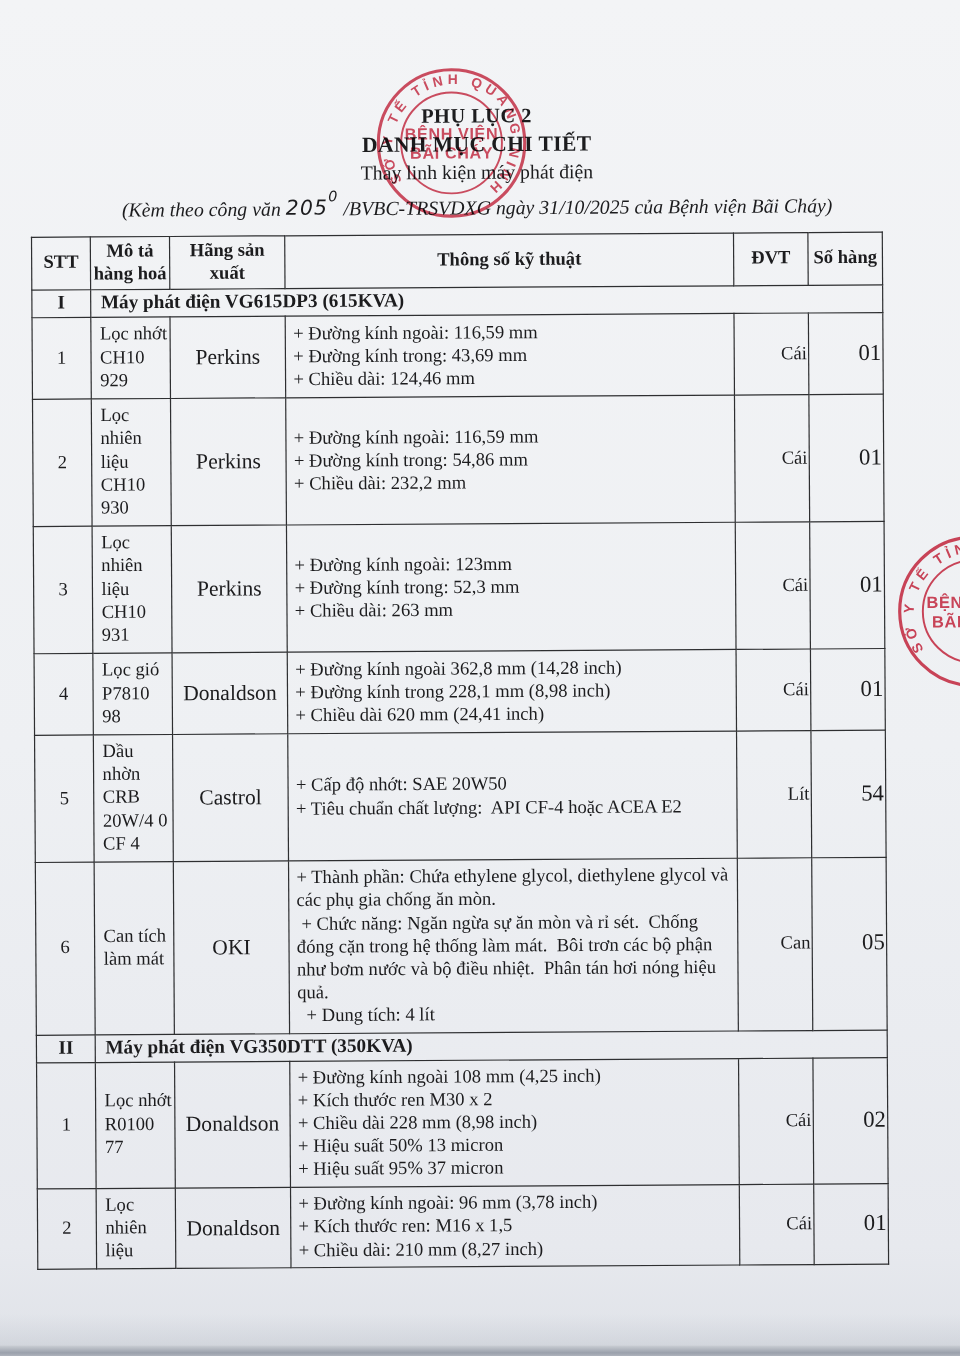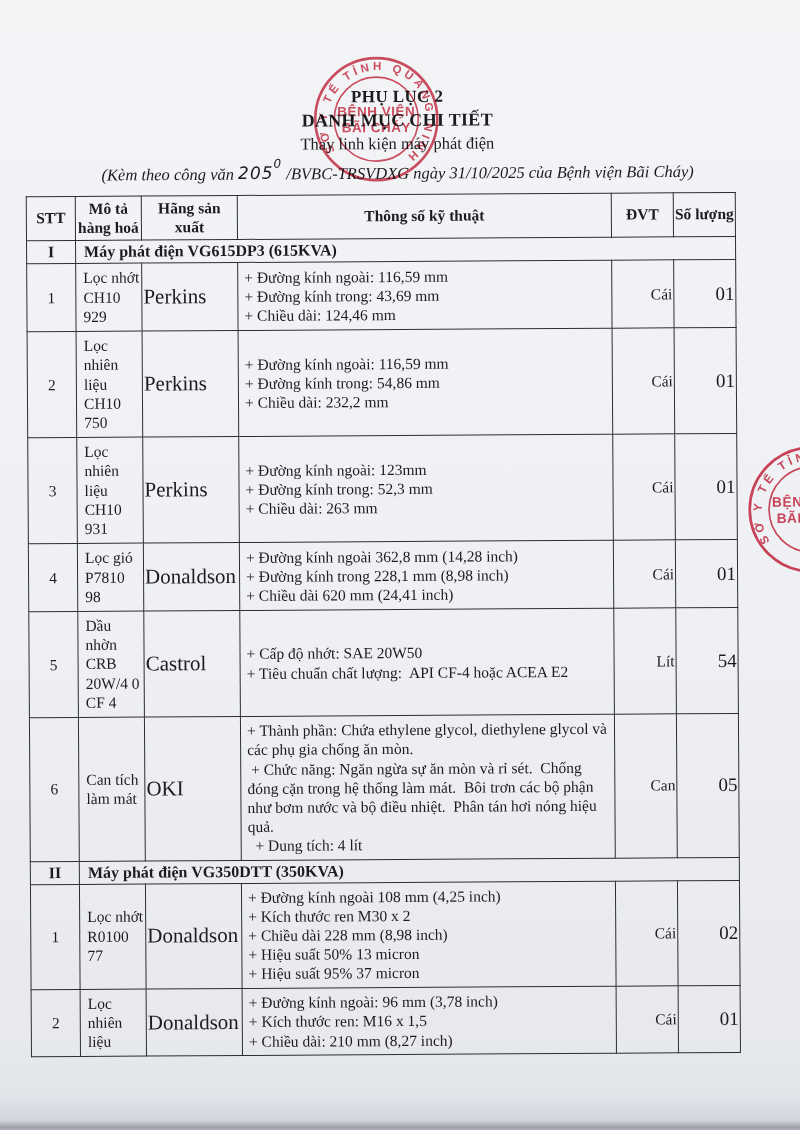--- a/index.html
+++ b/index.html
@@ -38,21 +38,21 @@
   table.doc th, table.doc td {
     border: 1.7px solid #2e2f31;
     vertical-align: middle;
     font-family: "Liberation Serif", "DejaVu Serif", serif;
   }
   th.hdr { font-size: 15.5px; font-weight: bold; padding: 3px 1px; line-height: 1.22; }
   td.sec-no { text-align: center; font-weight: bold; font-size: 16px; padding: 2px 0; }
   td.sec-title { font-weight: bold; font-size: 16px; padding: 2px 4px 2px 8px; }
   td.c-stt  { text-align: center; font-size: 15.5px; }
   td.c-desc { font-size: 15.5px; padding: 4px 2px 5px 7px; line-height: 1.24; }
-  td.c-brand{ text-align: left; font-size: 21px; border-radius: 21px; }
+  td.c-brand{ text-align: center; font-size: 18px; border-radius: 21px; }
   td.c-specs{ font-size: 15.5px; padding: 4px 6px; line-height: 1.24; }
   td.c-unit { text-align: right; font-size: 15.5px; }
   td.c-qty  { text-align: right; font-size: 19px; }
   .spec-line { white-space: pre-wrap; }
   
   .stamp { position: absolute; mix-blend-mode: multiply; opacity: .9; }
   .stamp-top   { left: 312px; top: 52px;  width: 134px; height: 134px; }
   .stamp-right { left: 744px; top: 444px; width: 136px; height: 136px; opacity: .95; }
   .stamp svg { width: 100%; height: 100%; }
   .stamp .ring { fill: none; stroke: #c5394e; }
@@ -97,21 +97,21 @@
         <col style="width:62px">
         <col style="width:62px">
     </colgroup>
     <thead>
       <tr>
         <th class="hdr">STT</th>
         <th class="hdr">Mô tả hàng hoá</th>
         <th class="hdr">Hãng sản xuất</th>
         <th class="hdr">Thông số kỹ thuật</th>
         <th class="hdr">ĐVT</th>
-        <th class="hdr">Số lượng</th>
+        <th class="hdr">Số hàng</th>
       </tr>
     </thead>
     <tbody>
   <tr>
     <td class="sec-no">I</td>
     <td class="sec-title" colspan="5">Máy phát điện VG615DP3 (615KVA)</td>
   </tr>
 
   <tr>
     <td class="c-stt">1</td>
@@ -121,21 +121,21 @@
             <div class="spec-line">+ Đường kính ngoài: 116,59 mm</div>
             <div class="spec-line">+ Đường kính trong: 43,69 mm</div>
             <div class="spec-line">+ Chiều dài: 124,46 mm</div>
           </td>
     <td class="c-unit">Cái</td>
     <td class="c-qty">01</td>
   </tr>
 
   <tr>
     <td class="c-stt">2</td>
-    <td class="c-desc">Lọc nhiên liệu CH10 750</td>
+    <td class="c-desc">Lọc nhiên liệu CH10 930</td>
     <td class="c-brand">Perkins</td>
     <td class="c-specs">
             <div class="spec-line">+ Đường kính ngoài: 116,59 mm</div>
             <div class="spec-line">+ Đường kính trong: 54,86 mm</div>
             <div class="spec-line">+ Chiều dài: 232,2 mm</div>
           </td>
     <td class="c-unit">Cái</td>
     <td class="c-qty">01</td>
   </tr>
 

